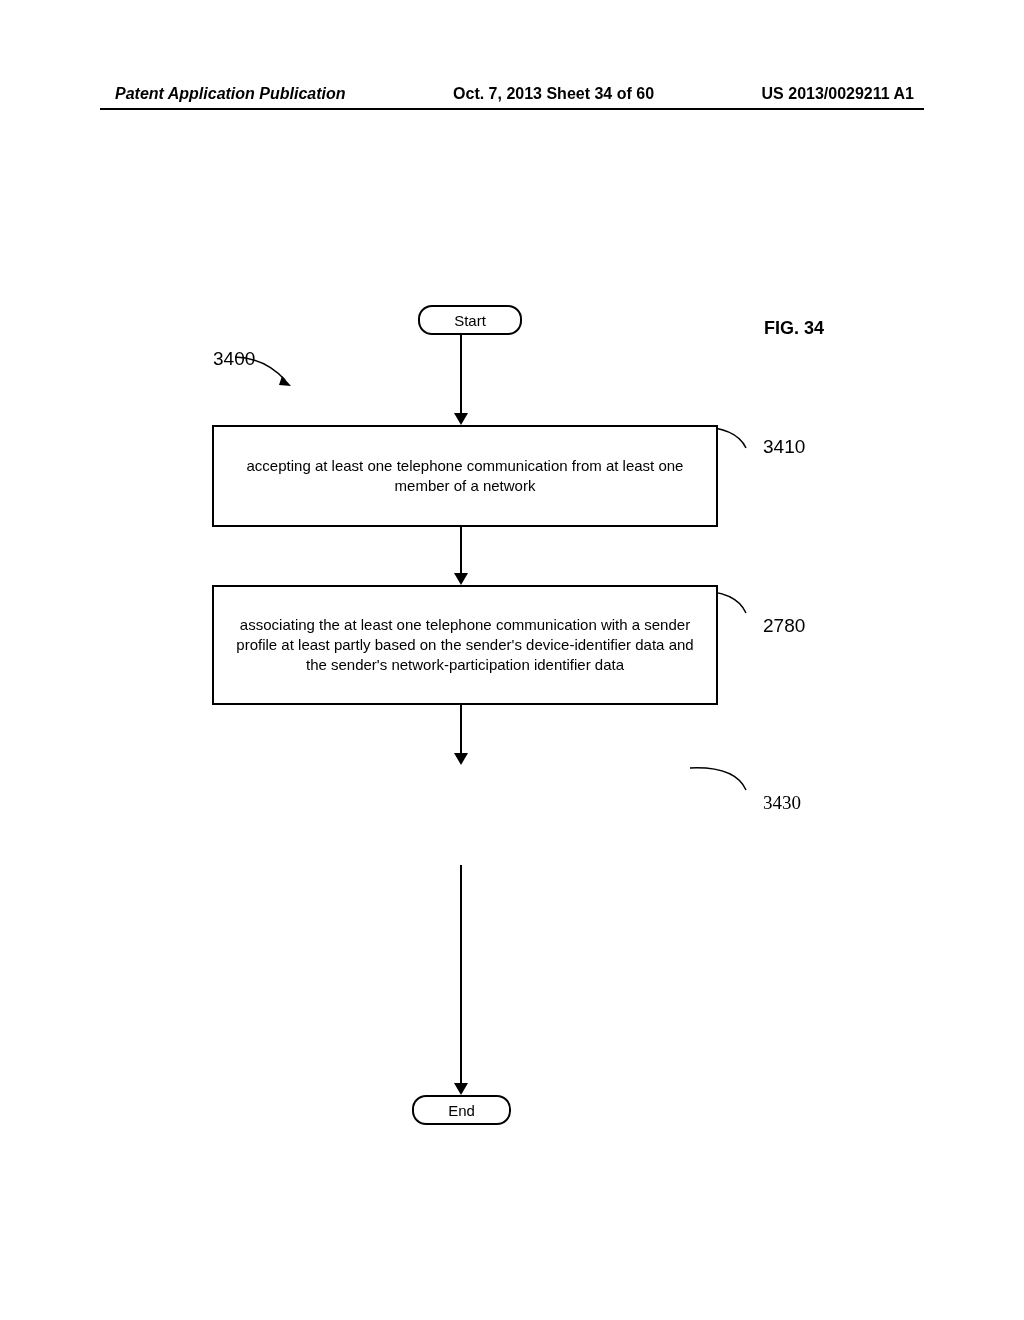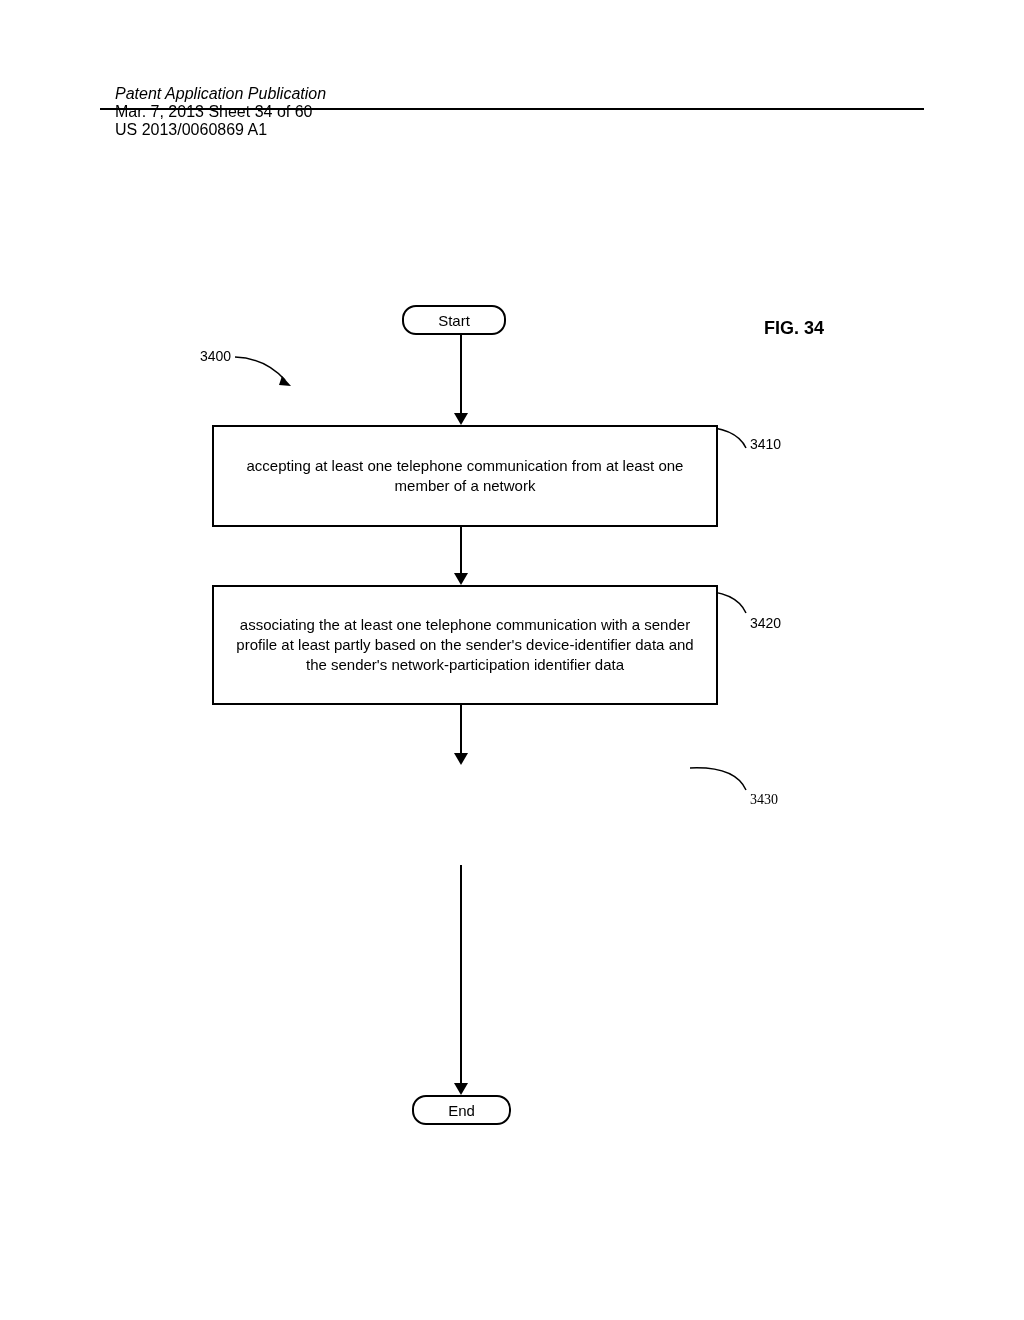--- a/index.html
+++ b/index.html
@@ -14,22 +14,21 @@
   }
   .header {
     position: absolute;
     top: 85px;
     left: 0;
     right: 0;
     display: flex;
     justify-content: space-between;
     padding: 0 110px 0 115px;
     font-size: 16px;
-    font-weight: normal;
-    flex-direction: column;
+    font-weight: bold;
   }
   .header span:first-child {
     font-style: italic;
   }
   .hr {
     position: absolute;
     top: 108px;
     left: 100px;
     right: 100px;
     border-top: 2px solid #000;
@@ -55,21 +54,21 @@
     border-radius: 14px;
     height: 26px;
     font-size: 15px;
     display: flex;
     align-items: center;
     justify-content: center;
     background: #fff;
   }
   .start {
     top: 5px;
-    left: 212px;
+    left: 228px;
     width: 100px;
   }
   .end {
     top: 795px;
     left: 222px;
     width: 95px;
   }
   .box {
     position: absolute;
     left: 22px;
@@ -82,21 +81,22 @@
     text-align: center;
     font-size: 15px;
     padding: 24px 16px;
     line-height: 1.35;
   }
   .box1 { top: 125px; height: 50px; }
   .box2 { top: 285px; height: 68px; }
   .box3 { top: 465px; height: 50px; }
   .ref-label {
     position: absolute;
-    font-size: 14px;
+    font-size: 19px;
+    margin-left: 13px;
   }
   .ref-3400 { top: 48px; left: 10px; }
   .ref-3410 { top: 136px; left: 560px; }
   .ref-3420 { top: 315px; left: 560px; }
   .ref-3430 { top: 492px; left: 560px; font-family: Liberation Serif, serif; }
 
   
   .arrow-line {
     position: absolute;
     width: 2px;
@@ -126,22 +126,22 @@
     top: 0; left: 0;
     width: 620px; height: 830px;
     pointer-events: none;
   }
 </style>
 </head>
 <body>
 
 <div class="header">
   <span>Patent Application Publication</span>
-  <span>Mar. 7, 2013  Sheet 34 of 60</span>
-  <span>US 2013/0060869 A1</span>
+  <span>Oct. 7, 2013  Sheet 34 of 60</span>
+  <span>US 2013/0029211 A1</span>
 </div>
 <div class="hr"></div>
 
 <div class="fig-label">FIG. 34</div>
 
 <div class="diagram">
 
   <svg class="leads">
     <path d="M 45 57 Q 75 58 95 80" stroke="#000" stroke-width="1.5" fill="none"></path>
     <polygon points="92,76 101,86 89,85" fill="#000"></polygon>
@@ -170,15 +170,15 @@
   <div class="arrow-head ah3"></div>
 
 
   <div class="arrow-line a4"></div>
   <div class="arrow-head ah4"></div>
 
   <div class="terminator end">End</div>
 
   <div class="ref-label ref-3400">3400</div>
   <div class="ref-label ref-3410">3410</div>
-  <div class="ref-label ref-3420">3420</div>
+  <div class="ref-label ref-3420">2780</div>
   <div class="ref-label ref-3430">3430</div>
 </div>
 
 </body></html>

